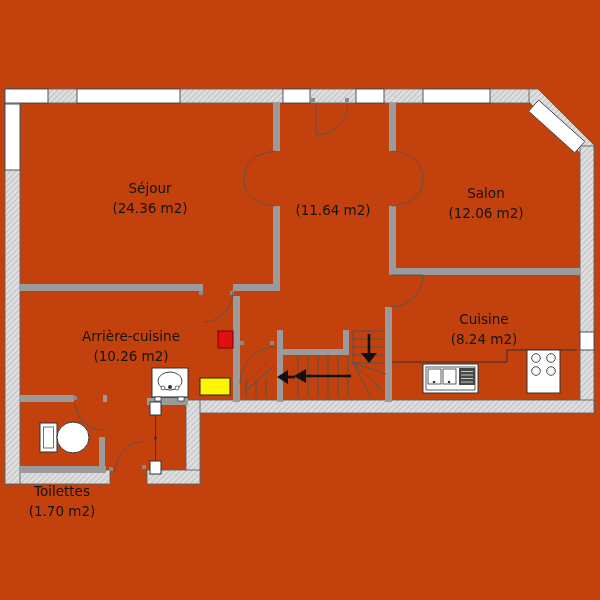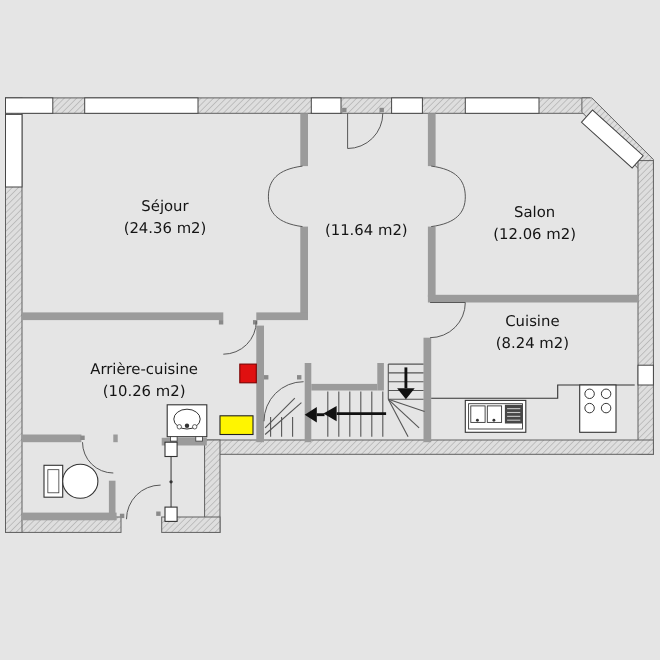--- a/index.html
+++ b/index.html
@@ -1,16 +1,16 @@
 <!DOCTYPE html>
 <html><head>
 <meta charset="utf-8">
 <style>
   html,body{margin:0;padding:0;background:#fff}
-  .plan{position:relative;width:600px;height:600px;background:#e5e5e5;
+  .plan{position:relative;width:600px;height:600px;background:#c2410c;
         font-family:"DejaVu Sans","Liberation Sans",sans-serif;overflow:hidden}
   .plan svg{position:absolute;left:0;top:0}
   .room-label{position:absolute;transform:translateX(-50%);text-align:center;
               font-size:13.5px;line-height:20px;color:#141414;white-space:nowrap}
 </style>
 </head>
 <body>
 
 <div class="plan">
 
@@ -199,24 +199,28 @@
 
 <div class="room-label" style="left:333px;top:200px">
   <div>(11.64 m2)</div>
 </div>
 
 <div class="room-label" style="left:486px;top:183px">
   <div>Salon</div>
   <div>(12.06 m2)</div>
 </div>
 
-<div class="room-label" style="left:484px;top:282px">
+<div class="room-label" style="left:484px;top:309px">
   <div>Cuisine</div>
   <div>(8.24 m2)</div>
 </div>
 
 <div class="room-label" style="left:131px;top:326px">
   <div>Arrière-cuisine</div>
   <div>(10.26 m2)</div>
 </div>
 
+<div class="room-label" style="left:62px;top:481px">
+  <div>Toilettes</div>
+  <div>(1.70 m2)</div>
+</div>
 
 </div>
 
 </body></html>

